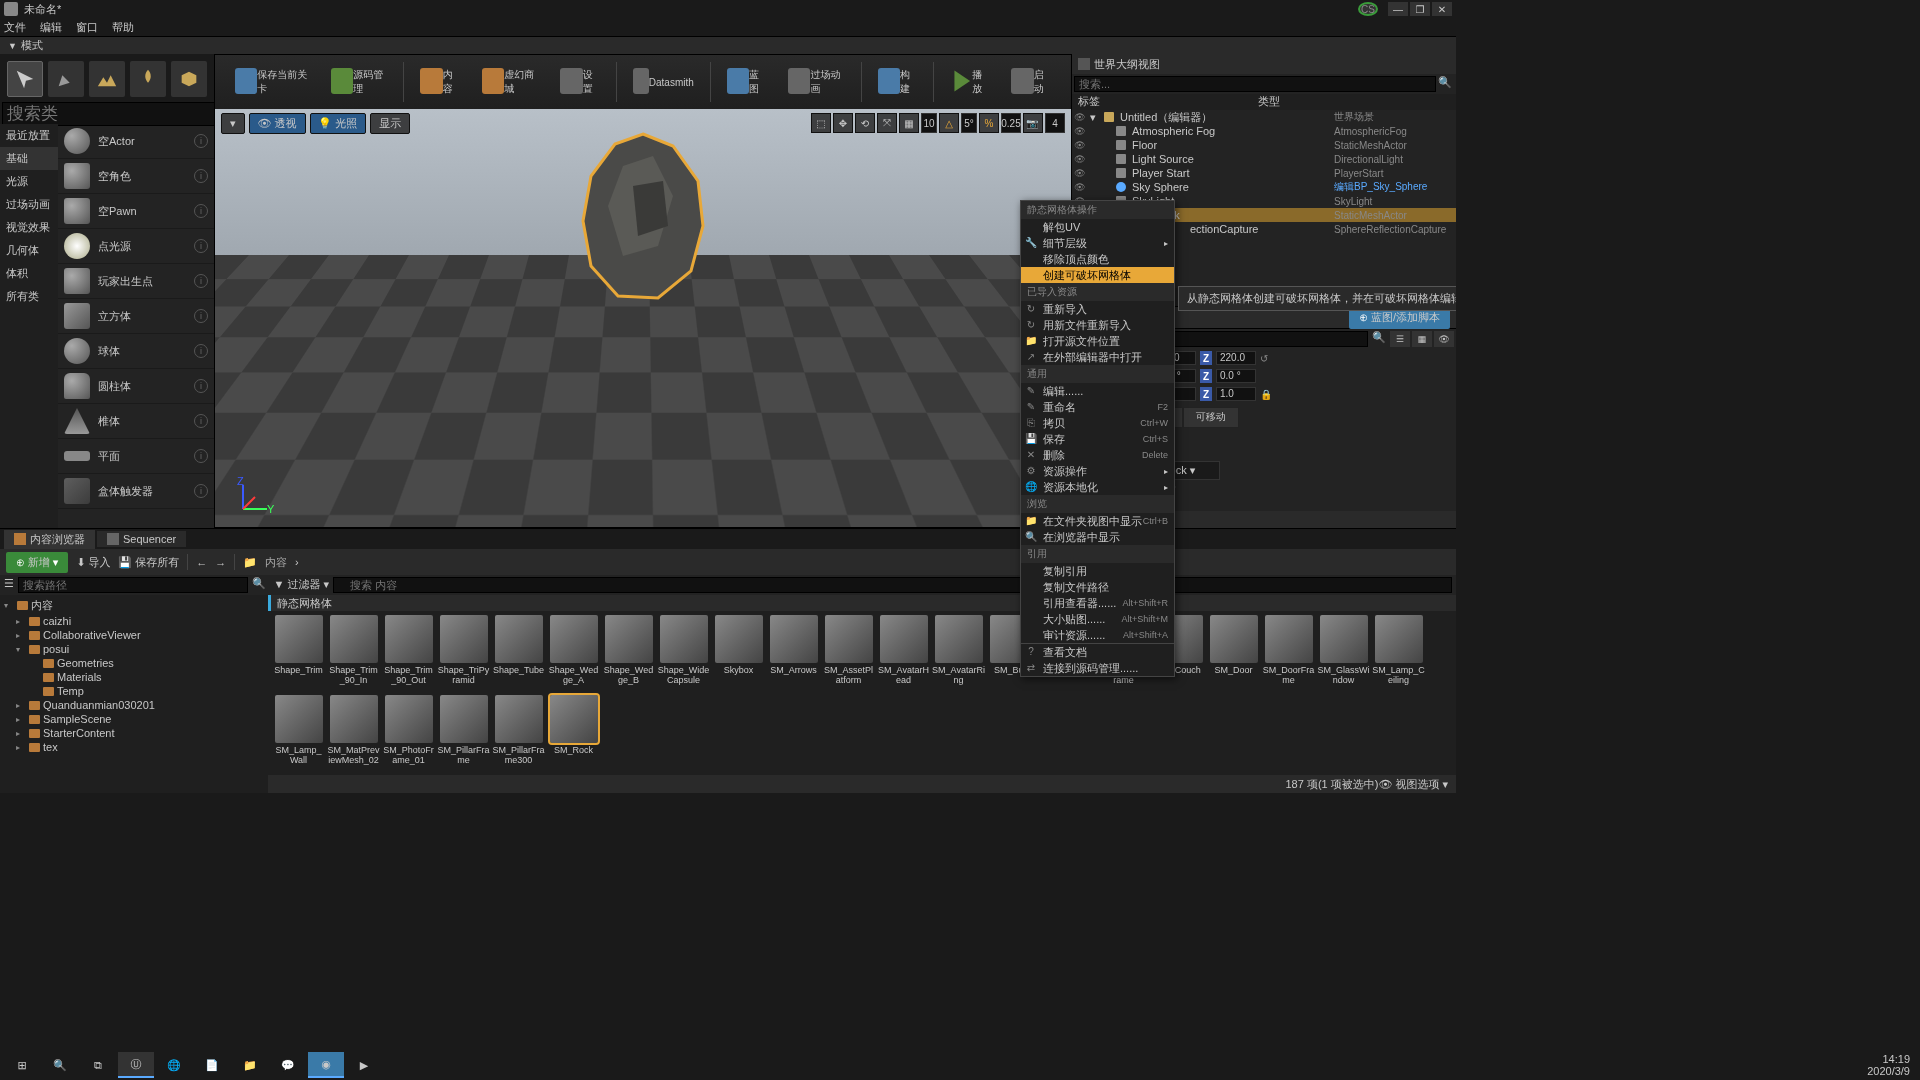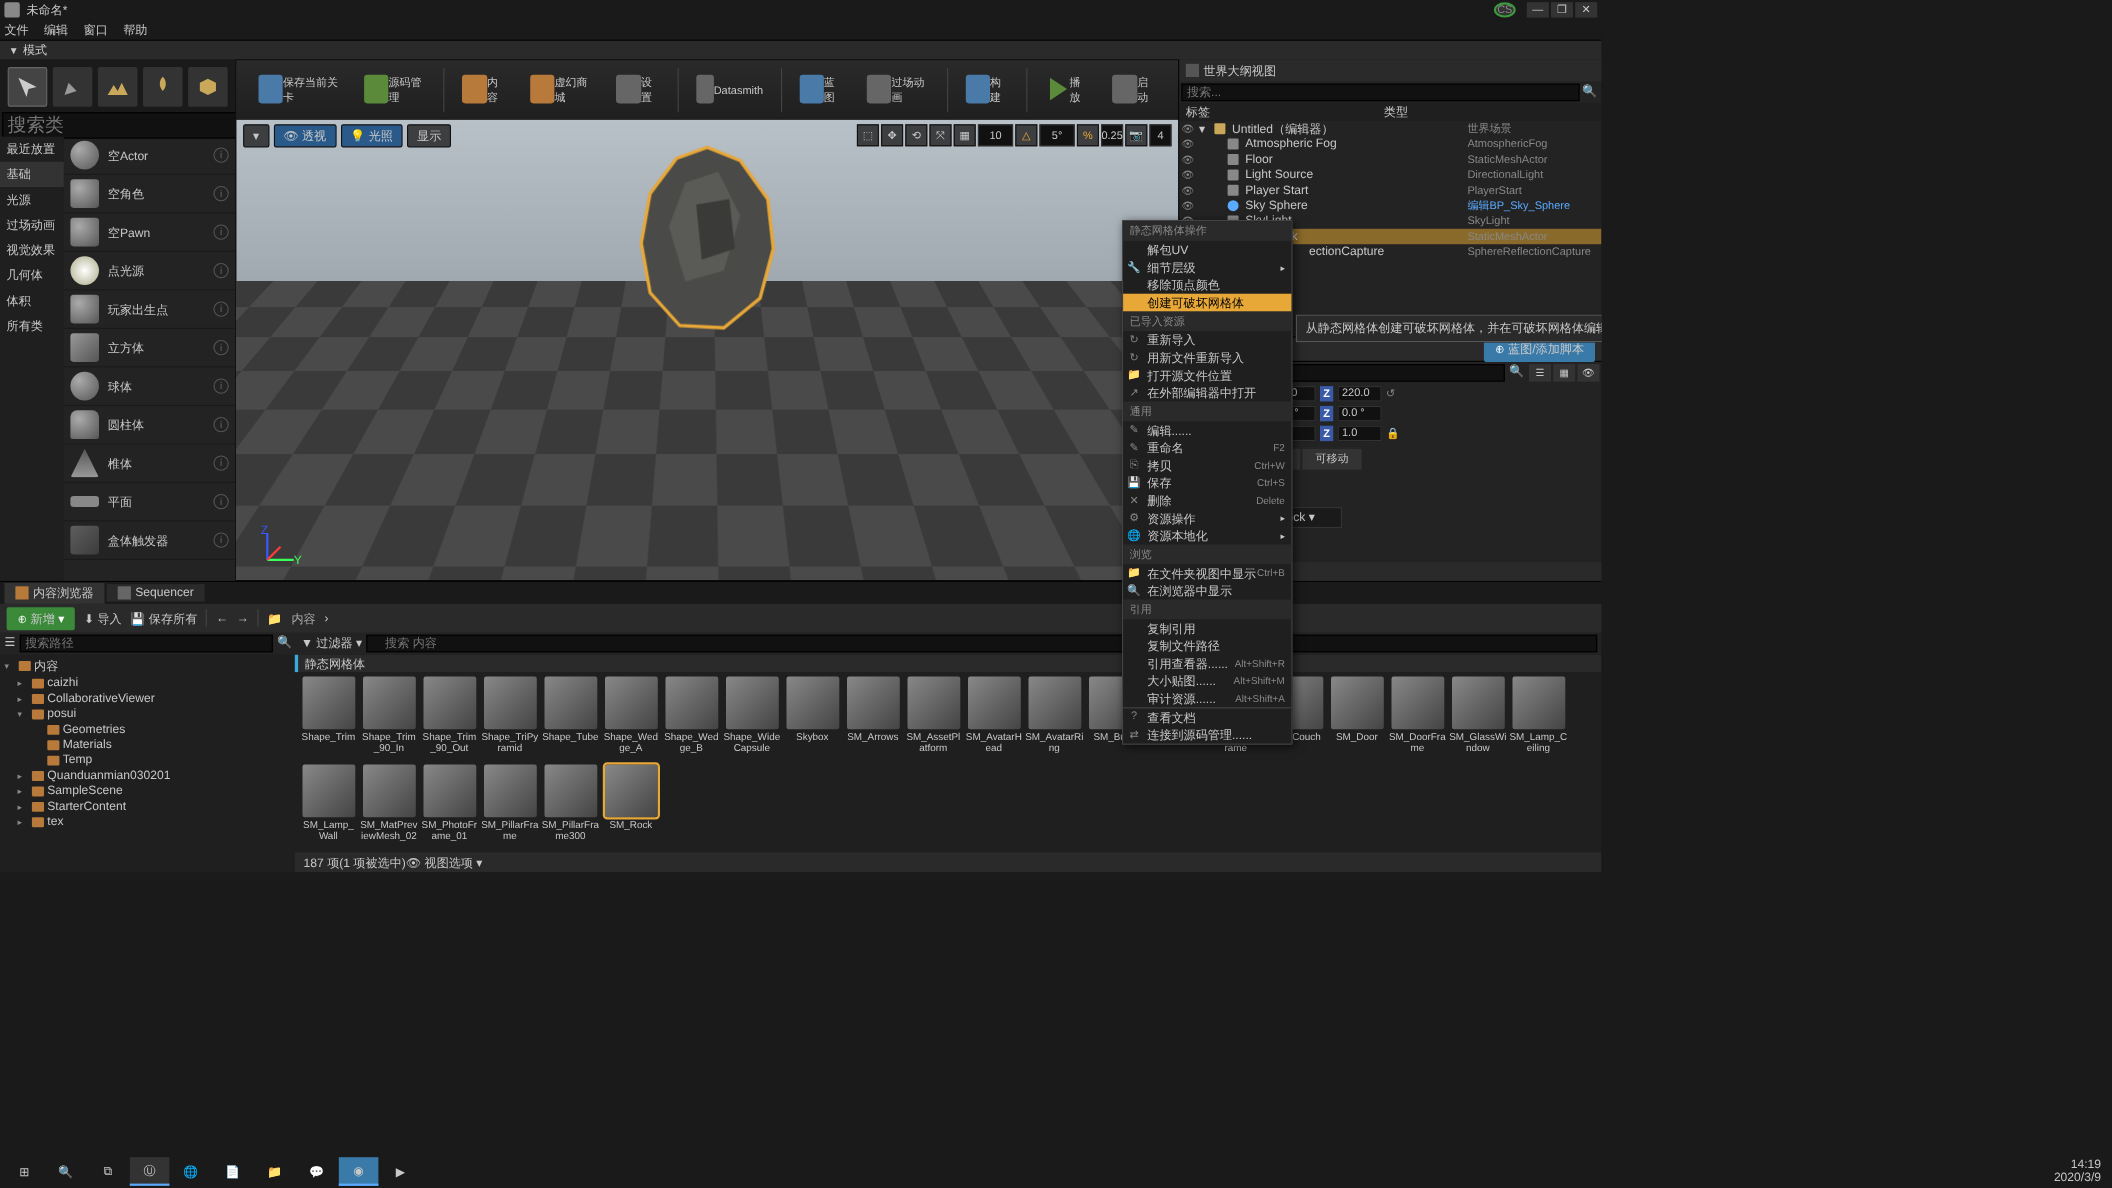--- a/index.html
+++ b/index.html
@@ -44,21 +44,21 @@
 .tbtn .ticon.orange{background:#b87a3a}
 .tbtn .ticon.green{background:#5a8a3a}
 .tbtn .ticon.gray{background:#666}
 .tbtn span{font-size:10px}
 .tsep{width:1px;height:40px;background:#444;margin:0 4px}
 .vptop{position:absolute;top:58px;left:6px;display:flex;gap:4px;z-index:5}
 .vpbtn{background:rgba(40,40,40,.85);border:1px solid #111;padding:2px 8px;border-radius:2px;display:flex;align-items:center;gap:3px;cursor:pointer}
 .vpbtn.blue{background:#2a5a8a}
 .vptopr{position:absolute;top:58px;right:6px;display:flex;gap:2px;z-index:5}
 .vpicon{width:20px;height:20px;background:rgba(40,40,40,.85);border:1px solid #111;display:flex;align-items:center;justify-content:center;font-size:10px;cursor:pointer}
-.vpnum{width:32px;height:20px;background:#111;border:1px solid #333;display:flex;align-items:center;justify-content:center;font-size:10px}
+.vpnum{width:16px;height:20px;background:#111;border:1px solid #333;display:flex;align-items:center;justify-content:center;font-size:10px}
 .scene{position:absolute;top:54px;left:0;right:0;bottom:0;background:linear-gradient(to bottom,#b8c0c8 0%,#a0a8b0 35%,#3a3a3a 35%,#2a2a2a 100%);overflow:hidden}
 .floor{position:absolute;top:35%;left:-10%;right:-10%;bottom:-20%;background:repeating-conic-gradient(#4a4a4a 0 25%,#3a3a3a 0 50%) 0 0/80px 80px;transform:perspective(600px) rotateX(55deg);transform-origin:top}
 .rock{position:absolute;top:17px;left:50%;transform:translateX(-50%);width:160px;height:180px}
 .rock svg{width:100%;height:100%}
 .gizmo{position:absolute;bottom:10px;left:20px;width:40px;height:40px}
 .right{width:384px;background:#232323;display:flex;flex-direction:column}
 .panelhdr{height:20px;background:#2a2a2a;display:flex;align-items:center;padding:0 6px;gap:4px}
 .panelhdr .picon{width:12px;height:12px;background:#555}
 .outliner{flex:1;display:flex;flex-direction:column;min-height:0}
 .outsearch{height:20px;padding:2px;display:flex}
@@ -89,21 +89,21 @@
 .btree .ficon{width:11px;height:9px;background:#b87a3a;border-radius:1px}
 .btree .exp{width:10px;font-size:8px;color:#888}
 .btree .d1{padding-left:14px}.btree .d2{padding-left:28px}
 .bgrid{flex:1;display:flex;flex-direction:column;background:#1f1f1f}
 .bcat{height:16px;background:#2a2a2a;padding:0 6px;display:flex;align-items:center;border-left:3px solid #3aaadd}
 .bitems{flex:1;display:flex;flex-wrap:wrap;align-content:flex-start;padding:4px;gap:2px;overflow:hidden}
 .bitem{width:53px;height:78px;display:flex;flex-direction:column;align-items:center;cursor:pointer}
 .bitem .bthumb{width:48px;height:48px;background:linear-gradient(135deg,#888,#444);border-radius:2px}
 .bitem.sel .bthumb{outline:2px solid #e8a838}
 .bitem .bname{font-size:9px;text-align:center;line-height:10px;margin-top:2px;word-break:break-all;max-height:28px;overflow:hidden}
-.bstatus{height:18px;background:#2a2a2a;display:flex;align-items:center;padding:0 8px;justify-content:flex-start}
+.bstatus{height:18px;background:#2a2a2a;display:flex;align-items:center;padding:0 8px;justify-content:flex-end}
 .taskbar{position:fixed;bottom:0;left:0;right:0;height:30px;background:#1a1a1a;display:flex;align-items:center;padding:0 4px;gap:2px;z-index:100}
 .taskbar .tbicon{width:36px;height:26px;display:flex;align-items:center;justify-content:center;cursor:pointer}
 .taskbar .tbicon.active{background:#333;border-bottom:2px solid #5aaaff}
 .taskbar .clock{margin-left:auto;text-align:right;font-size:10px;padding-right:6px;line-height:12px}
 .ctxmenu{position:absolute;top:200px;left:1020px;width:155px;background:#1f1f1f;border:1px solid #444;z-index:50;box-shadow:2px 2px 8px rgba(0,0,0,.6)}
 .ctxmenu .chdr{background:#2a2a2a;padding:2px 6px;font-size:10px;color:#888}
 .ctxmenu .citem{padding:2px 6px 2px 22px;display:flex;align-items:center;cursor:pointer;position:relative;height:16px}
 .ctxmenu .citem.hl{background:#e8a838;color:#000}
 .ctxmenu .citem.hl span{color:#000}
 .ctxmenu .citem .arrow{margin-left:auto;font-size:8px}

